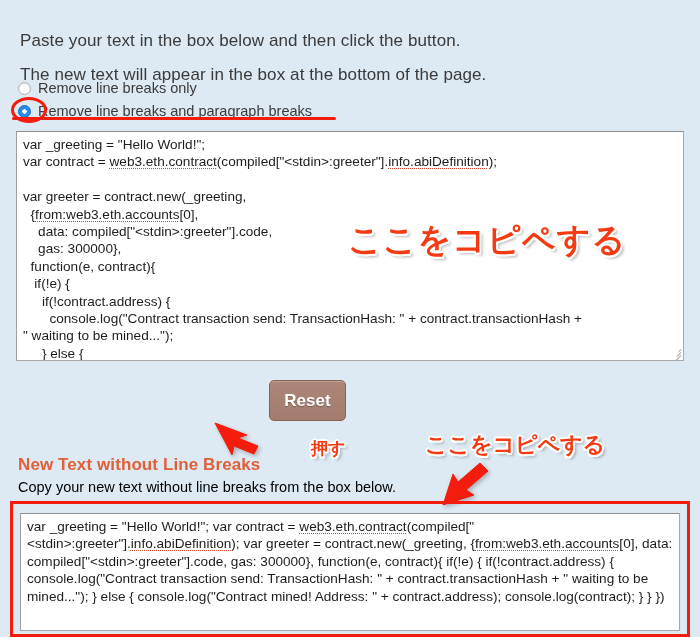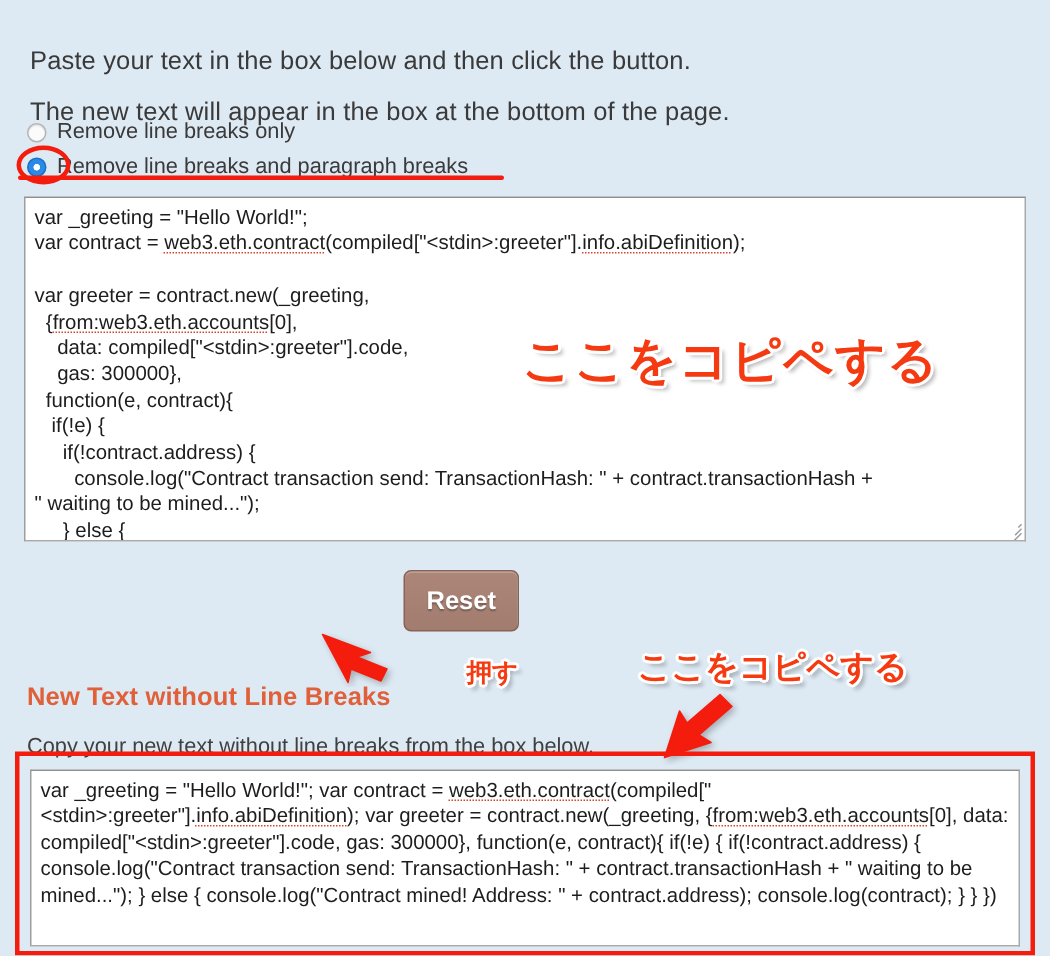--- a/index.html
+++ b/index.html
@@ -174,22 +174,21 @@
     font-size: 17px;
     font-weight: bold;
     color: #e0603a;
     letter-spacing: 0.1px;
   }
   #output-sub {
     position: absolute;
     left: 18px;
     top: 479px;
     font-size: 14.5px;
-    color: #404040;
-    margin-top: 11px;
+    color: #000000;
   }
 
   
   .annot {
     position: absolute;
     pointer-events: none;
   }
   #annot-ellipse {
     left: 11px;
     top: 97px;

